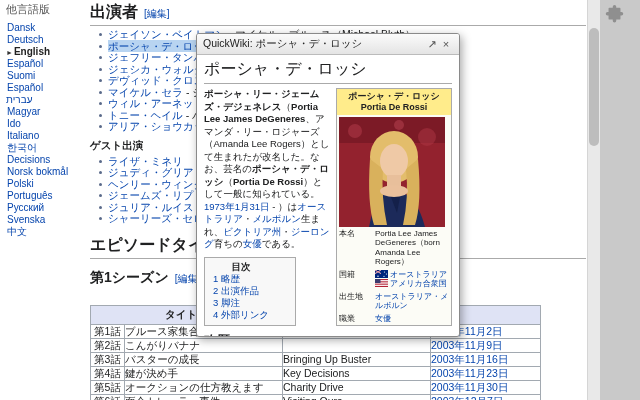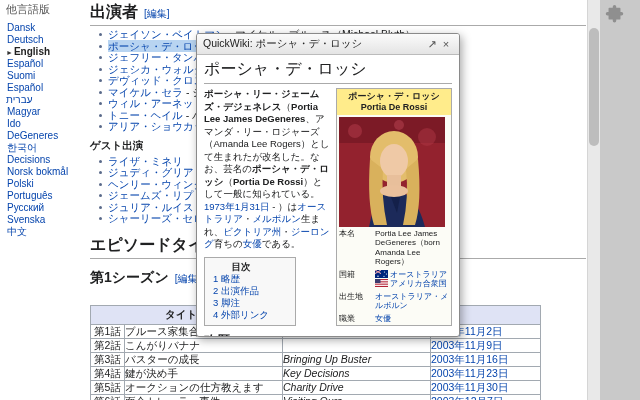--- a/index.html
+++ b/index.html
@@ -27,21 +27,21 @@
   .hl{background:#b8d4f1;}
   .guest-head{font-size:10.5px;font-weight:bold;margin:6px 0 0 0;font-family:Liberation Mono, monospace;}
 
   
   .eptable{border-collapse:collapse;margin-top:18px;table-layout:fixed;}
   .eptable th{background:#dfe3f5;border:1px solid #a2a9b1;font-size:10.5px;font-weight:bold;
     padding:2px 3px;text-align:center;}
   .eptable td{border:1px solid #a2a9b1;font-size:10.5px;line-height:11px;padding:1px 0;
     white-space:nowrap;overflow:hidden;}
   .ep-no{text-align:center;}
-  .ep-en{font-style:italic;}
+  .ep-en{}
   .ep-date{color:#0645ad;cursor:pointer;}
 
   
   .grayzone{position:absolute;left:587px;top:0;width:53px;height:400px;background:#c9c9c9;}
   .scrolltrack{position:absolute;left:0;top:0;width:12px;height:400px;background:#e9e9e9;border-left:1px solid #d5d5d5;}
   .scrollthumb{position:absolute;left:1px;top:28px;width:10px;height:118px;background:#bdbdbd;border-radius:5px;cursor:pointer;}
   .puzzle{position:absolute;left:17px;top:4px;width:21px;height:21px;cursor:pointer;}
 
   
   .popup{position:absolute;left:196px;top:33px;width:262px;height:302px;background:#fff;
@@ -93,21 +93,21 @@
         <div class="sb-item"><span class="sb-marker"></span><span>Suomi</span></div>
 
         <div class="sb-item"><span class="sb-marker"></span><span>Español</span></div>
 
         <div class="sb-item"><span class="sb-marker"></span><span>עברית</span></div>
 
         <div class="sb-item"><span class="sb-marker"></span><span>Magyar</span></div>
 
         <div class="sb-item"><span class="sb-marker"></span><span>Ido</span></div>
 
-        <div class="sb-item"><span class="sb-marker"></span><span>DeGeneres</span></div>
+        <div class="sb-item"><span class="sb-marker"></span><span>Italiano</span></div>
 
         <div class="sb-item"><span class="sb-marker"></span><span>한국어</span></div>
 
         <div class="sb-item"><span class="sb-marker"></span><span>Decisions</span></div>
 
         <div class="sb-item"><span class="sb-marker"></span><span>Norsk bokmål</span></div>
 
         <div class="sb-item"><span class="sb-marker"></span><span>Polski</span></div>
 
         <div class="sb-item"><span class="sb-marker"></span><span>Português</span></div>

